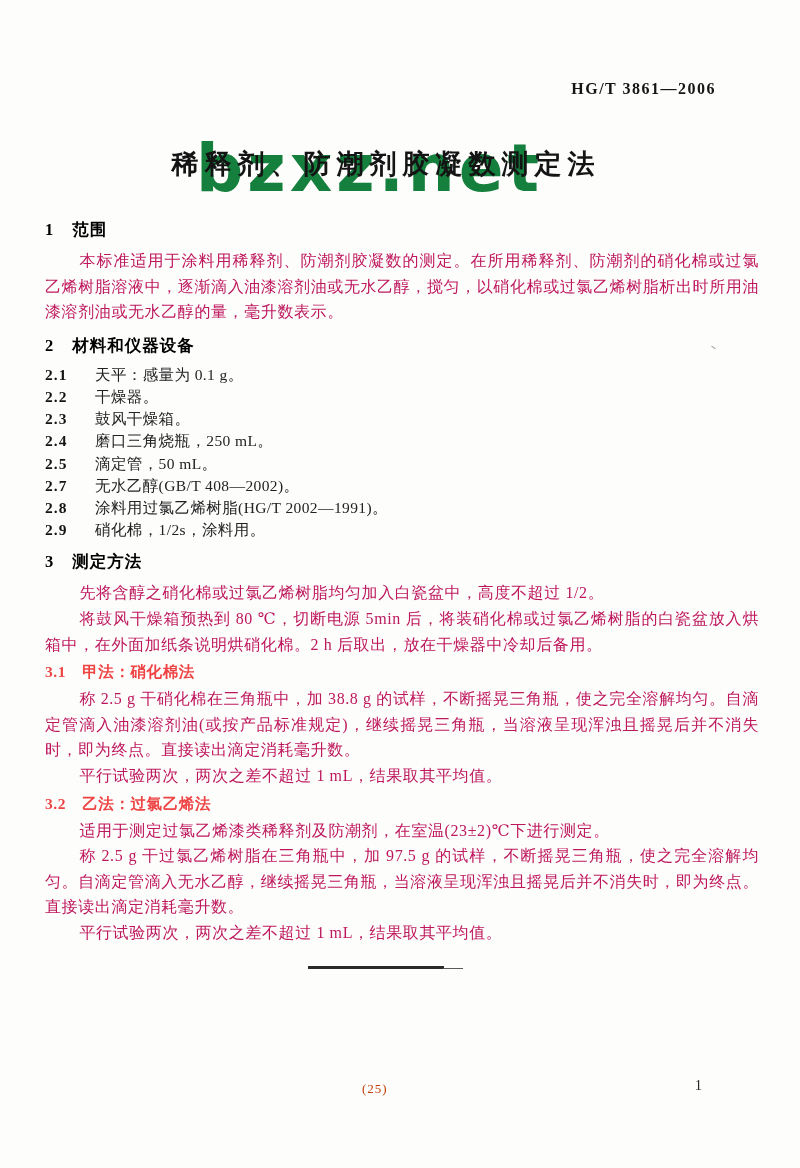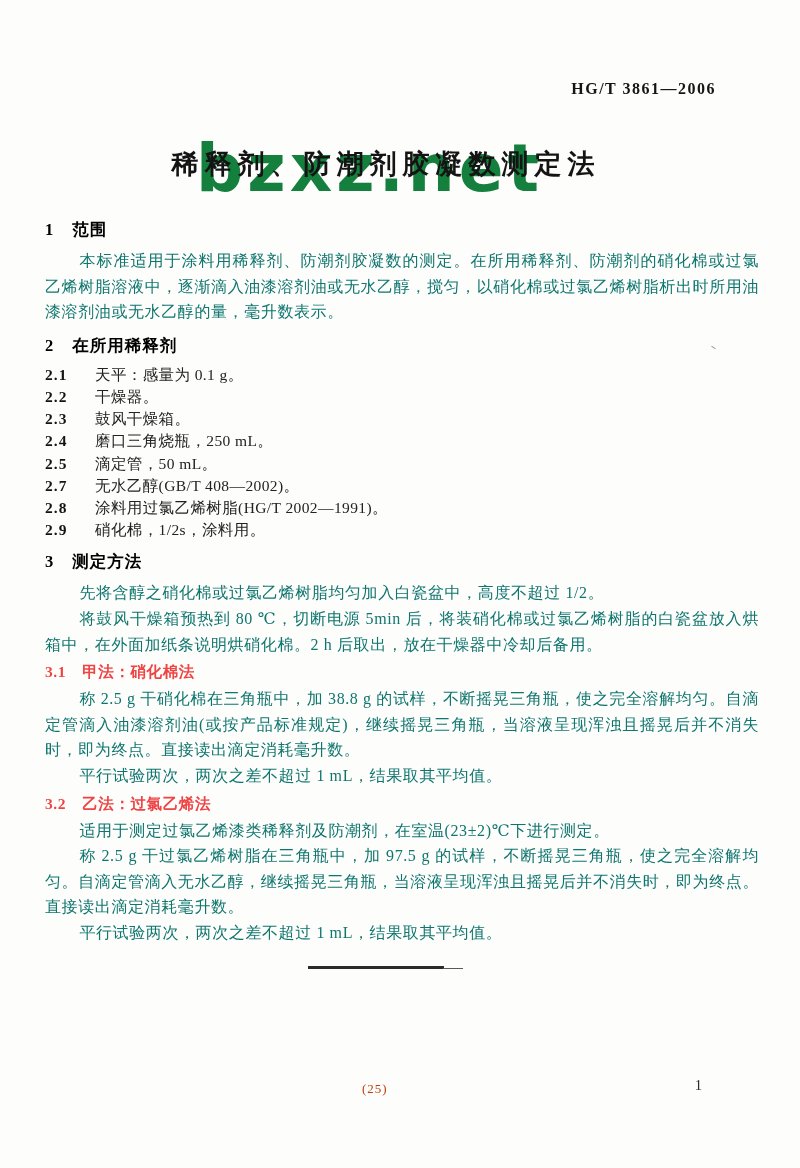--- a/index.html
+++ b/index.html
@@ -29,21 +29,21 @@
     position:absolute; left:45px; top:220px; width:714px; z-index:1;
   }
   .h-sec {
     font-weight:bold; font-size:16.5px; line-height:20px;
     margin:11px 0 8px; letter-spacing:1px; color:#000000;
   }
   .h-sec:first-child { margin-top:0; }
   .h-sec .num { margin-right:18px; }
   .para {
     margin:0; text-indent:2.15em; font-size:16px; line-height:25.6px;
-    letter-spacing:0.6px; text-align:justify; color:#0f766e;
+    letter-spacing:0.6px; text-align:justify; color:#be185d;
   }
   .item { font-size:15.5px; line-height:22.2px; color:#222; letter-spacing:0.4px; }
   .item .num { font-weight:bold; display:inline-block; min-width:50px; letter-spacing:1px; color:#141414; }
   .h-sub {
     font-weight:bold; font-size:15.5px; line-height:22px;
     margin:4px 0 3px; letter-spacing:0.6px; color:#ef4444;
   }
   .h-sub .num { margin-right:16px; }
   .divider {
     position:absolute; left:308px; top:966px; width:136px; height:3px;
@@ -78,21 +78,21 @@
   <h1 class="doc-title">稀释剂、防潮剂胶凝数测定法</h1>
 
   <div class="artifact"></div>
 
   <div class="content">
 
     <div class="h-sec"><span class="num">1</span><span>范围</span></div>
 
     <p class="para">本标准适用于涂料用稀释剂、防潮剂胶凝数的测定。在所用稀释剂、防潮剂的硝化棉或过氯乙烯树脂溶液中，逐渐滴入油漆溶剂油或无水乙醇，搅匀，以硝化棉或过氯乙烯树脂析出时所用油漆溶剂油或无水乙醇的量，毫升数表示。</p>
 
-    <div class="h-sec"><span class="num">2</span><span>在所用稀释剂</span></div>
+    <div class="h-sec"><span class="num">2</span><span>材料和仪器设备</span></div>
 
     <div class="item"><span class="num">2.1</span><span>天平：感量为 0.1 g。</span></div>
     <div class="item"><span class="num">2.2</span><span>干燥器。</span></div>
     <div class="item"><span class="num">2.3</span><span>鼓风干燥箱。</span></div>
     <div class="item"><span class="num">2.4</span><span>磨口三角烧瓶，250 mL。</span></div>
     <div class="item"><span class="num">2.5</span><span>滴定管，50 mL。</span></div>
     <div class="item"><span class="num">2.7</span><span>无水乙醇(GB/T 408—2002)。</span></div>
     <div class="item"><span class="num">2.8</span><span>涂料用过氯乙烯树脂(HG/T 2002—1991)。</span></div>
     <div class="item"><span class="num">2.9</span><span>硝化棉，1/2s，涂料用。</span></div>
 

